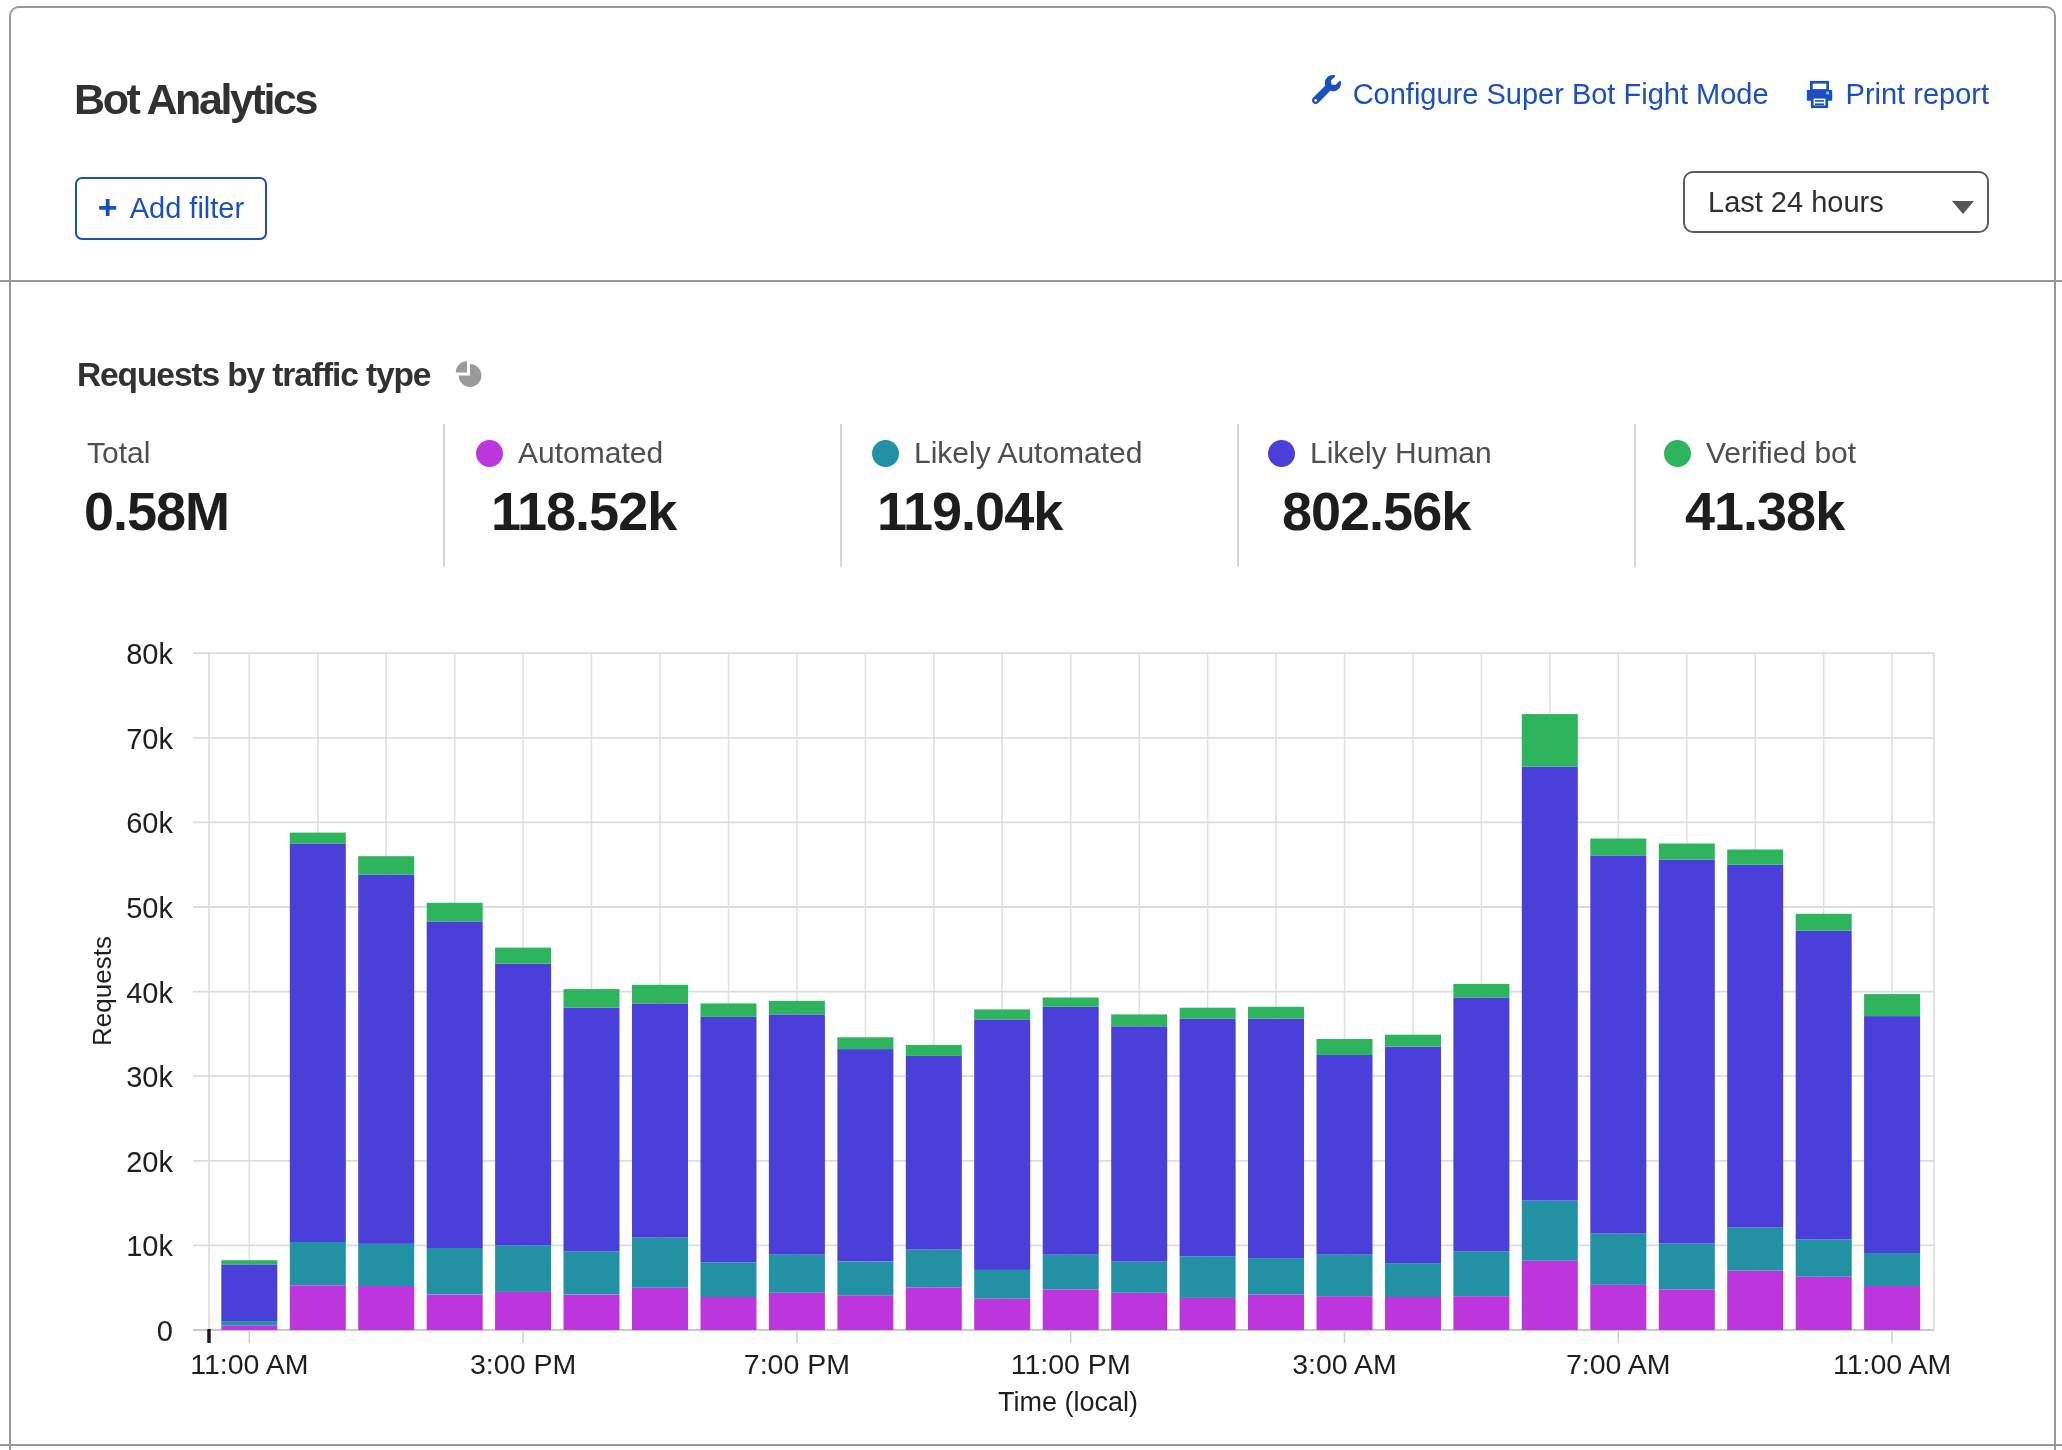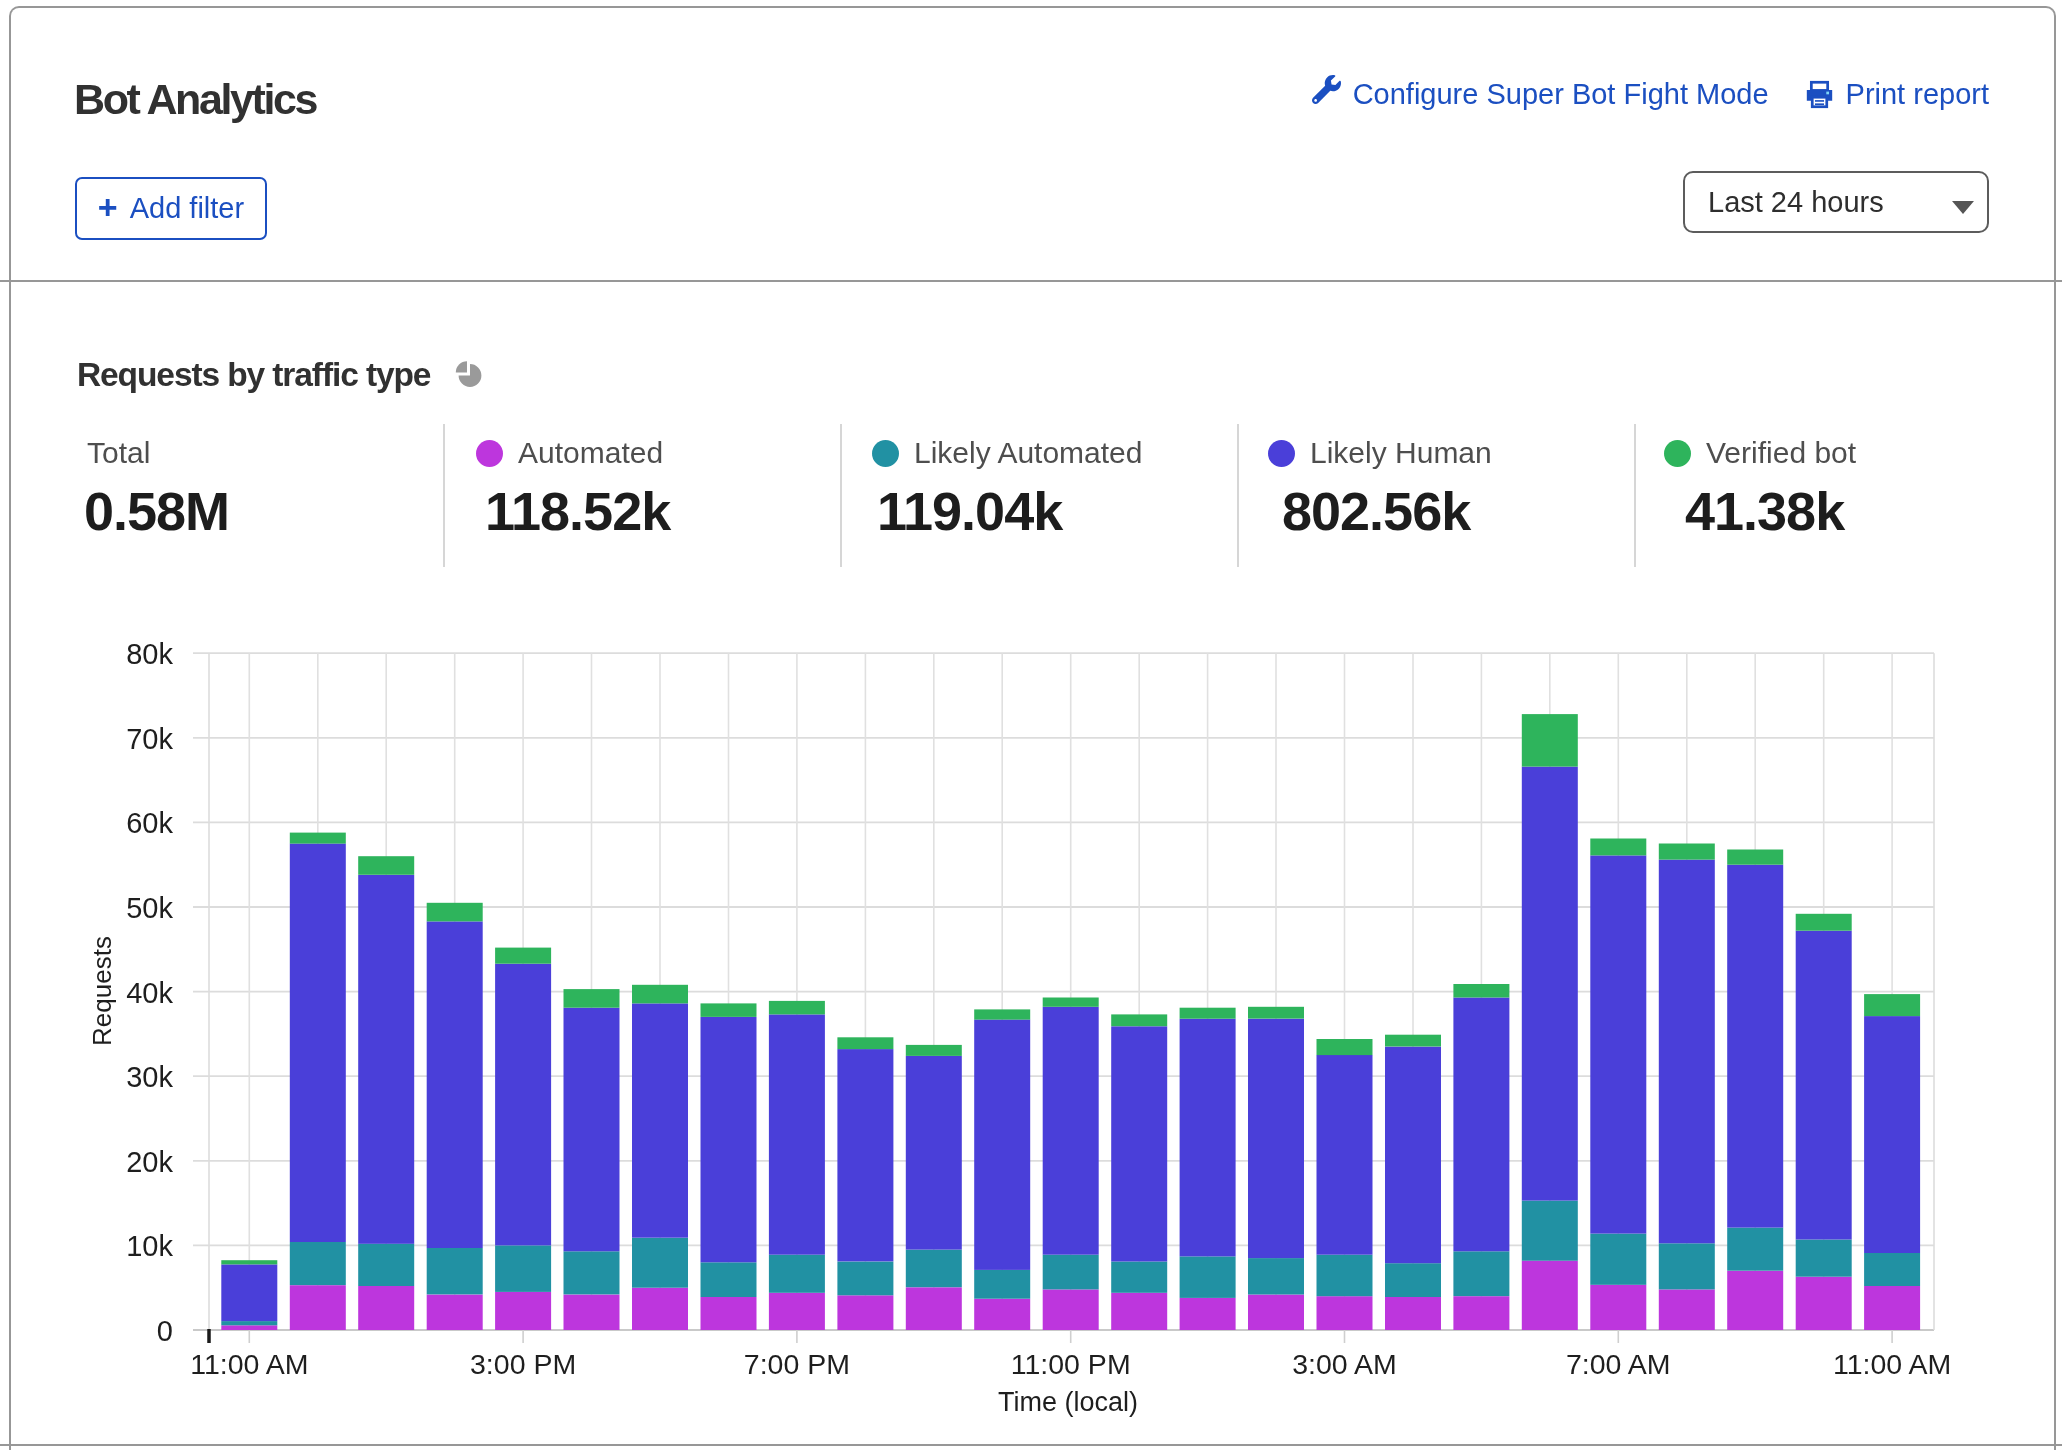--- a/index.html
+++ b/index.html
@@ -69,21 +69,21 @@
 <path d="M15 14.5 L15 3.3 A11.2 11.2 0 0 0 3.8 14.5 Z" fill="#9a9a9a"></path>
 </svg>
 
 <div class="stat" style="left:84px">
   <div class="lab" style="margin-left:3px">Total</div>
   <div class="val">0.58M</div>
 </div>
 <div class="vdiv" style="left:443px"></div>
 <div class="stat" style="left:476px">
   <div class="lab"><span class="dot" style="background:#bd36dd"></span>Automated</div>
-  <div class="val" style="margin-left:9px">118.52k</div>
+  <div class="val" style="margin-left:15px">118.52k</div>
 </div>
 <div class="vdiv" style="left:840px"></div>
 <div class="stat" style="left:872px">
   <div class="lab"><span class="dot" style="background:#2191a3"></span>Likely Automated</div>
   <div class="val" style="margin-left:5px">119.04k</div>
 </div>
 <div class="vdiv" style="left:1237px"></div>
 <div class="stat" style="left:1268px">
   <div class="lab"><span class="dot" style="background:#4a3fd9"></span>Likely Human</div>
   <div class="val" style="margin-left:14px">802.56k</div>

